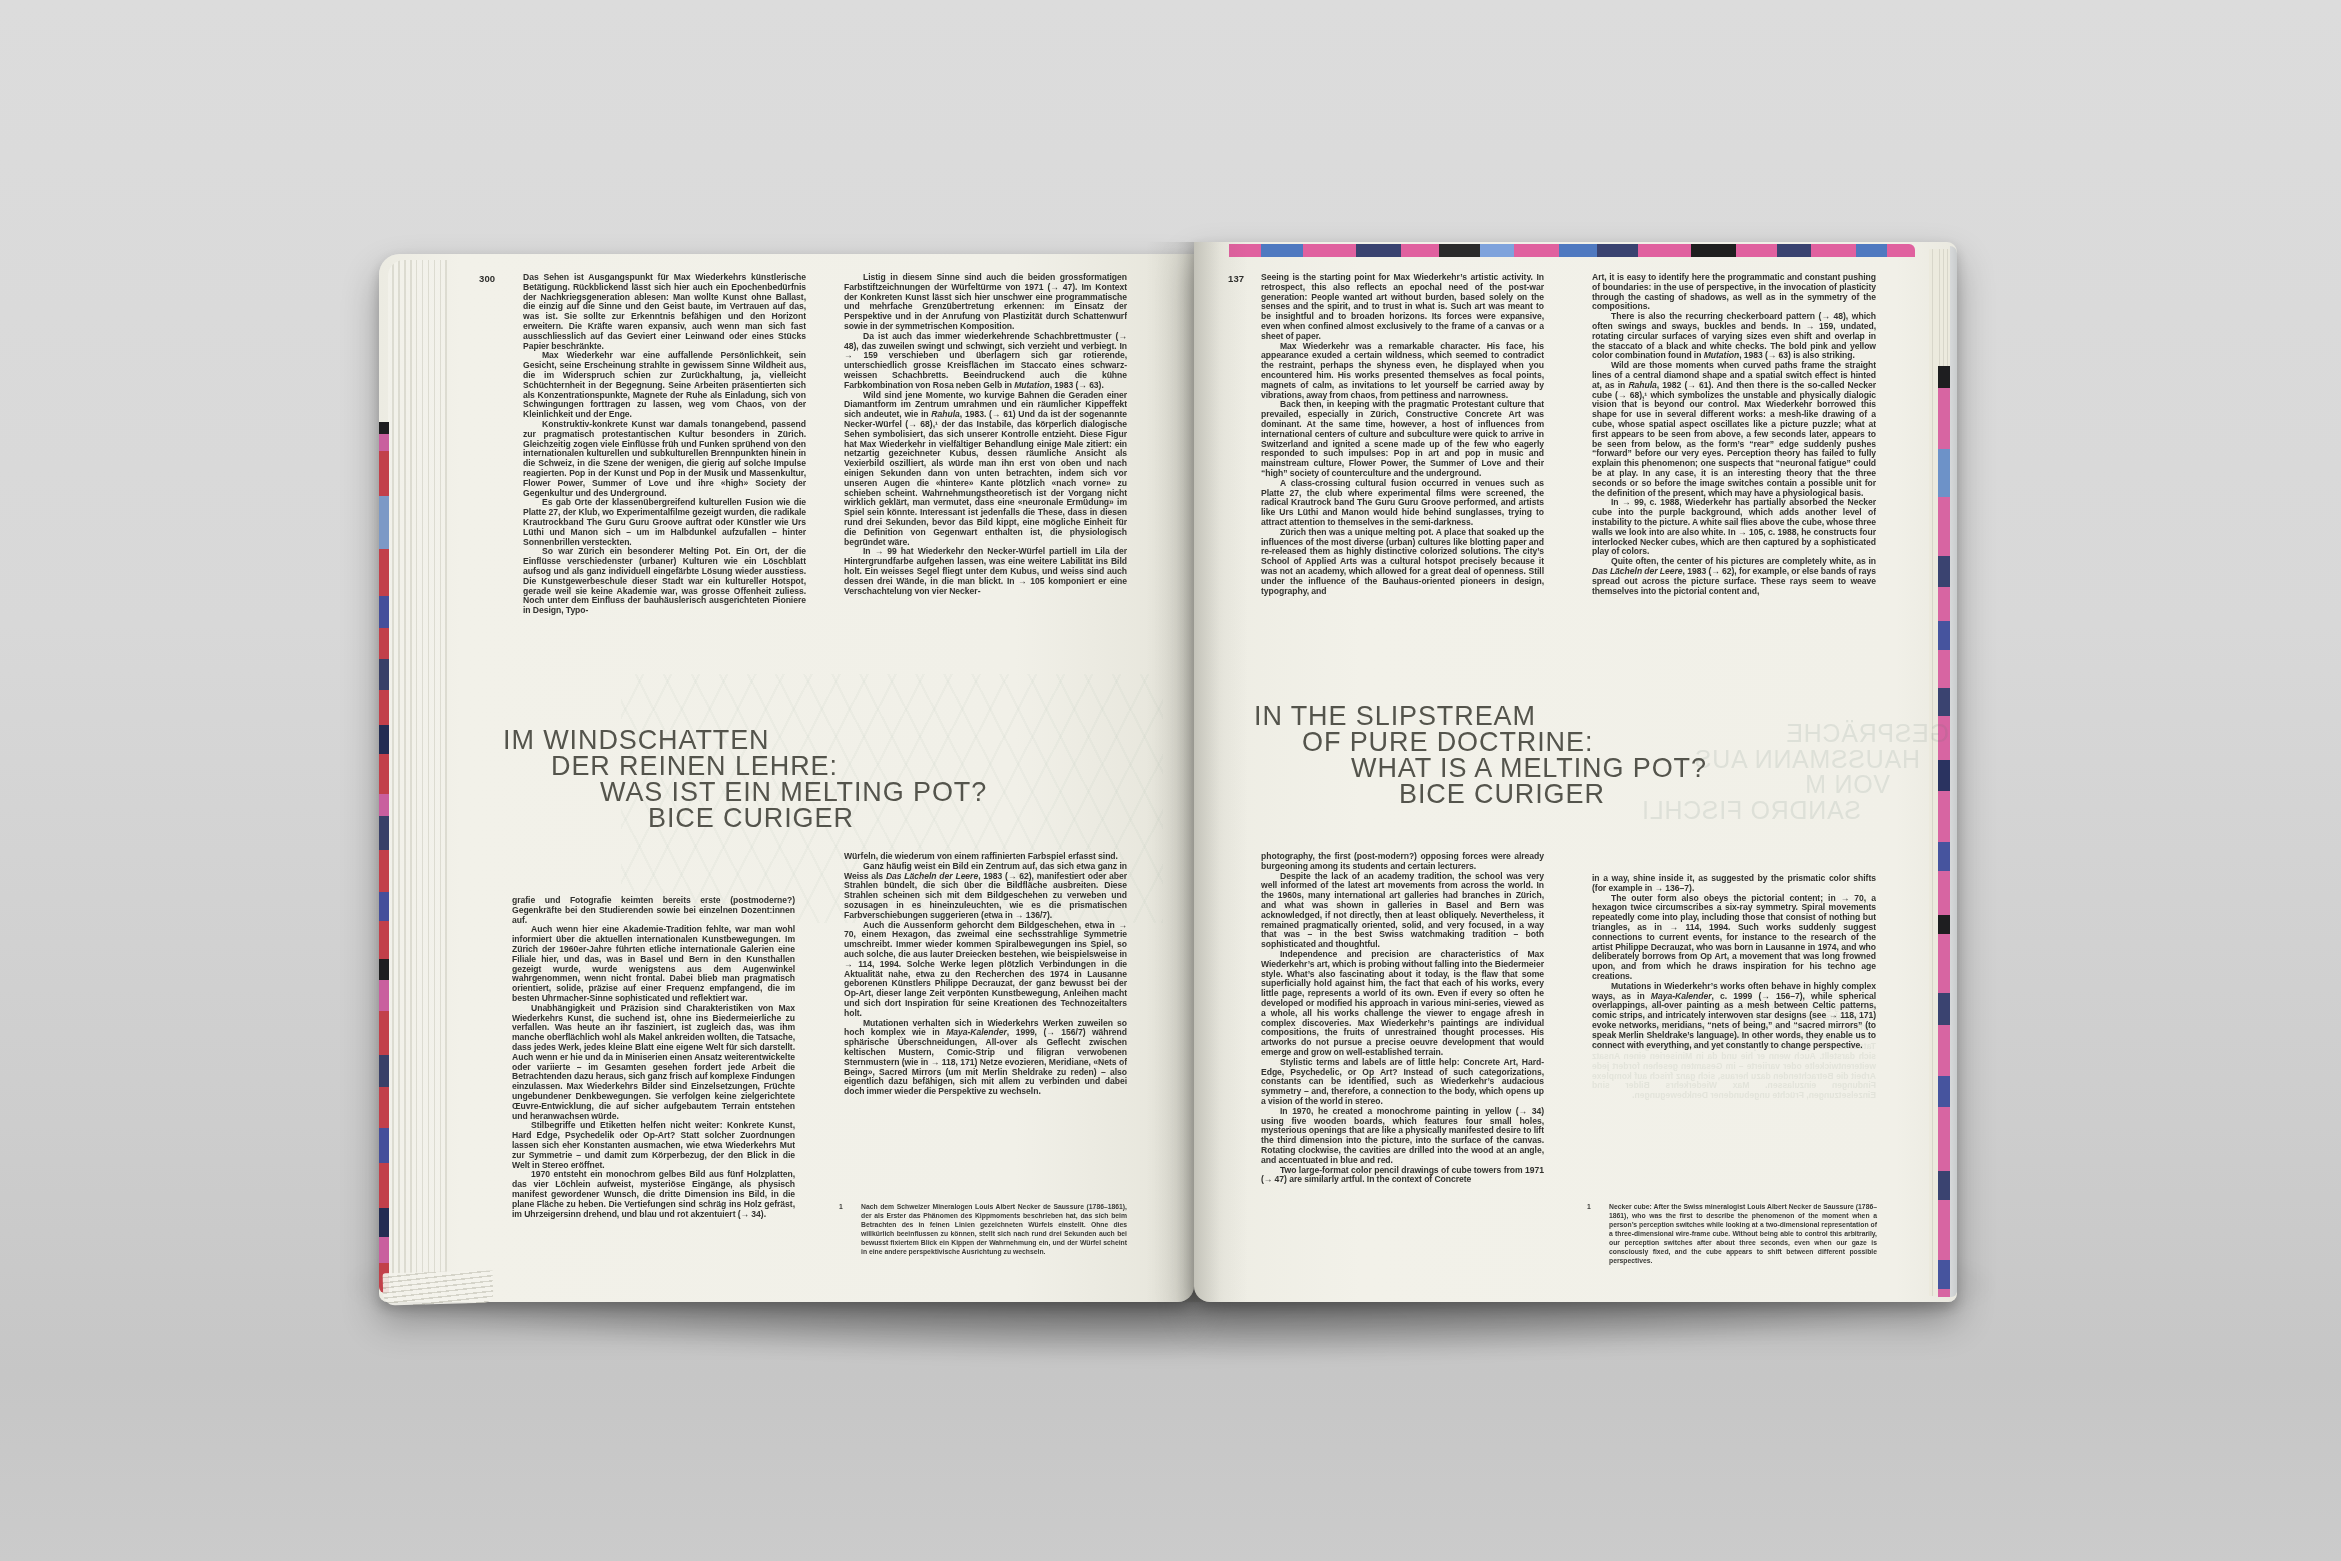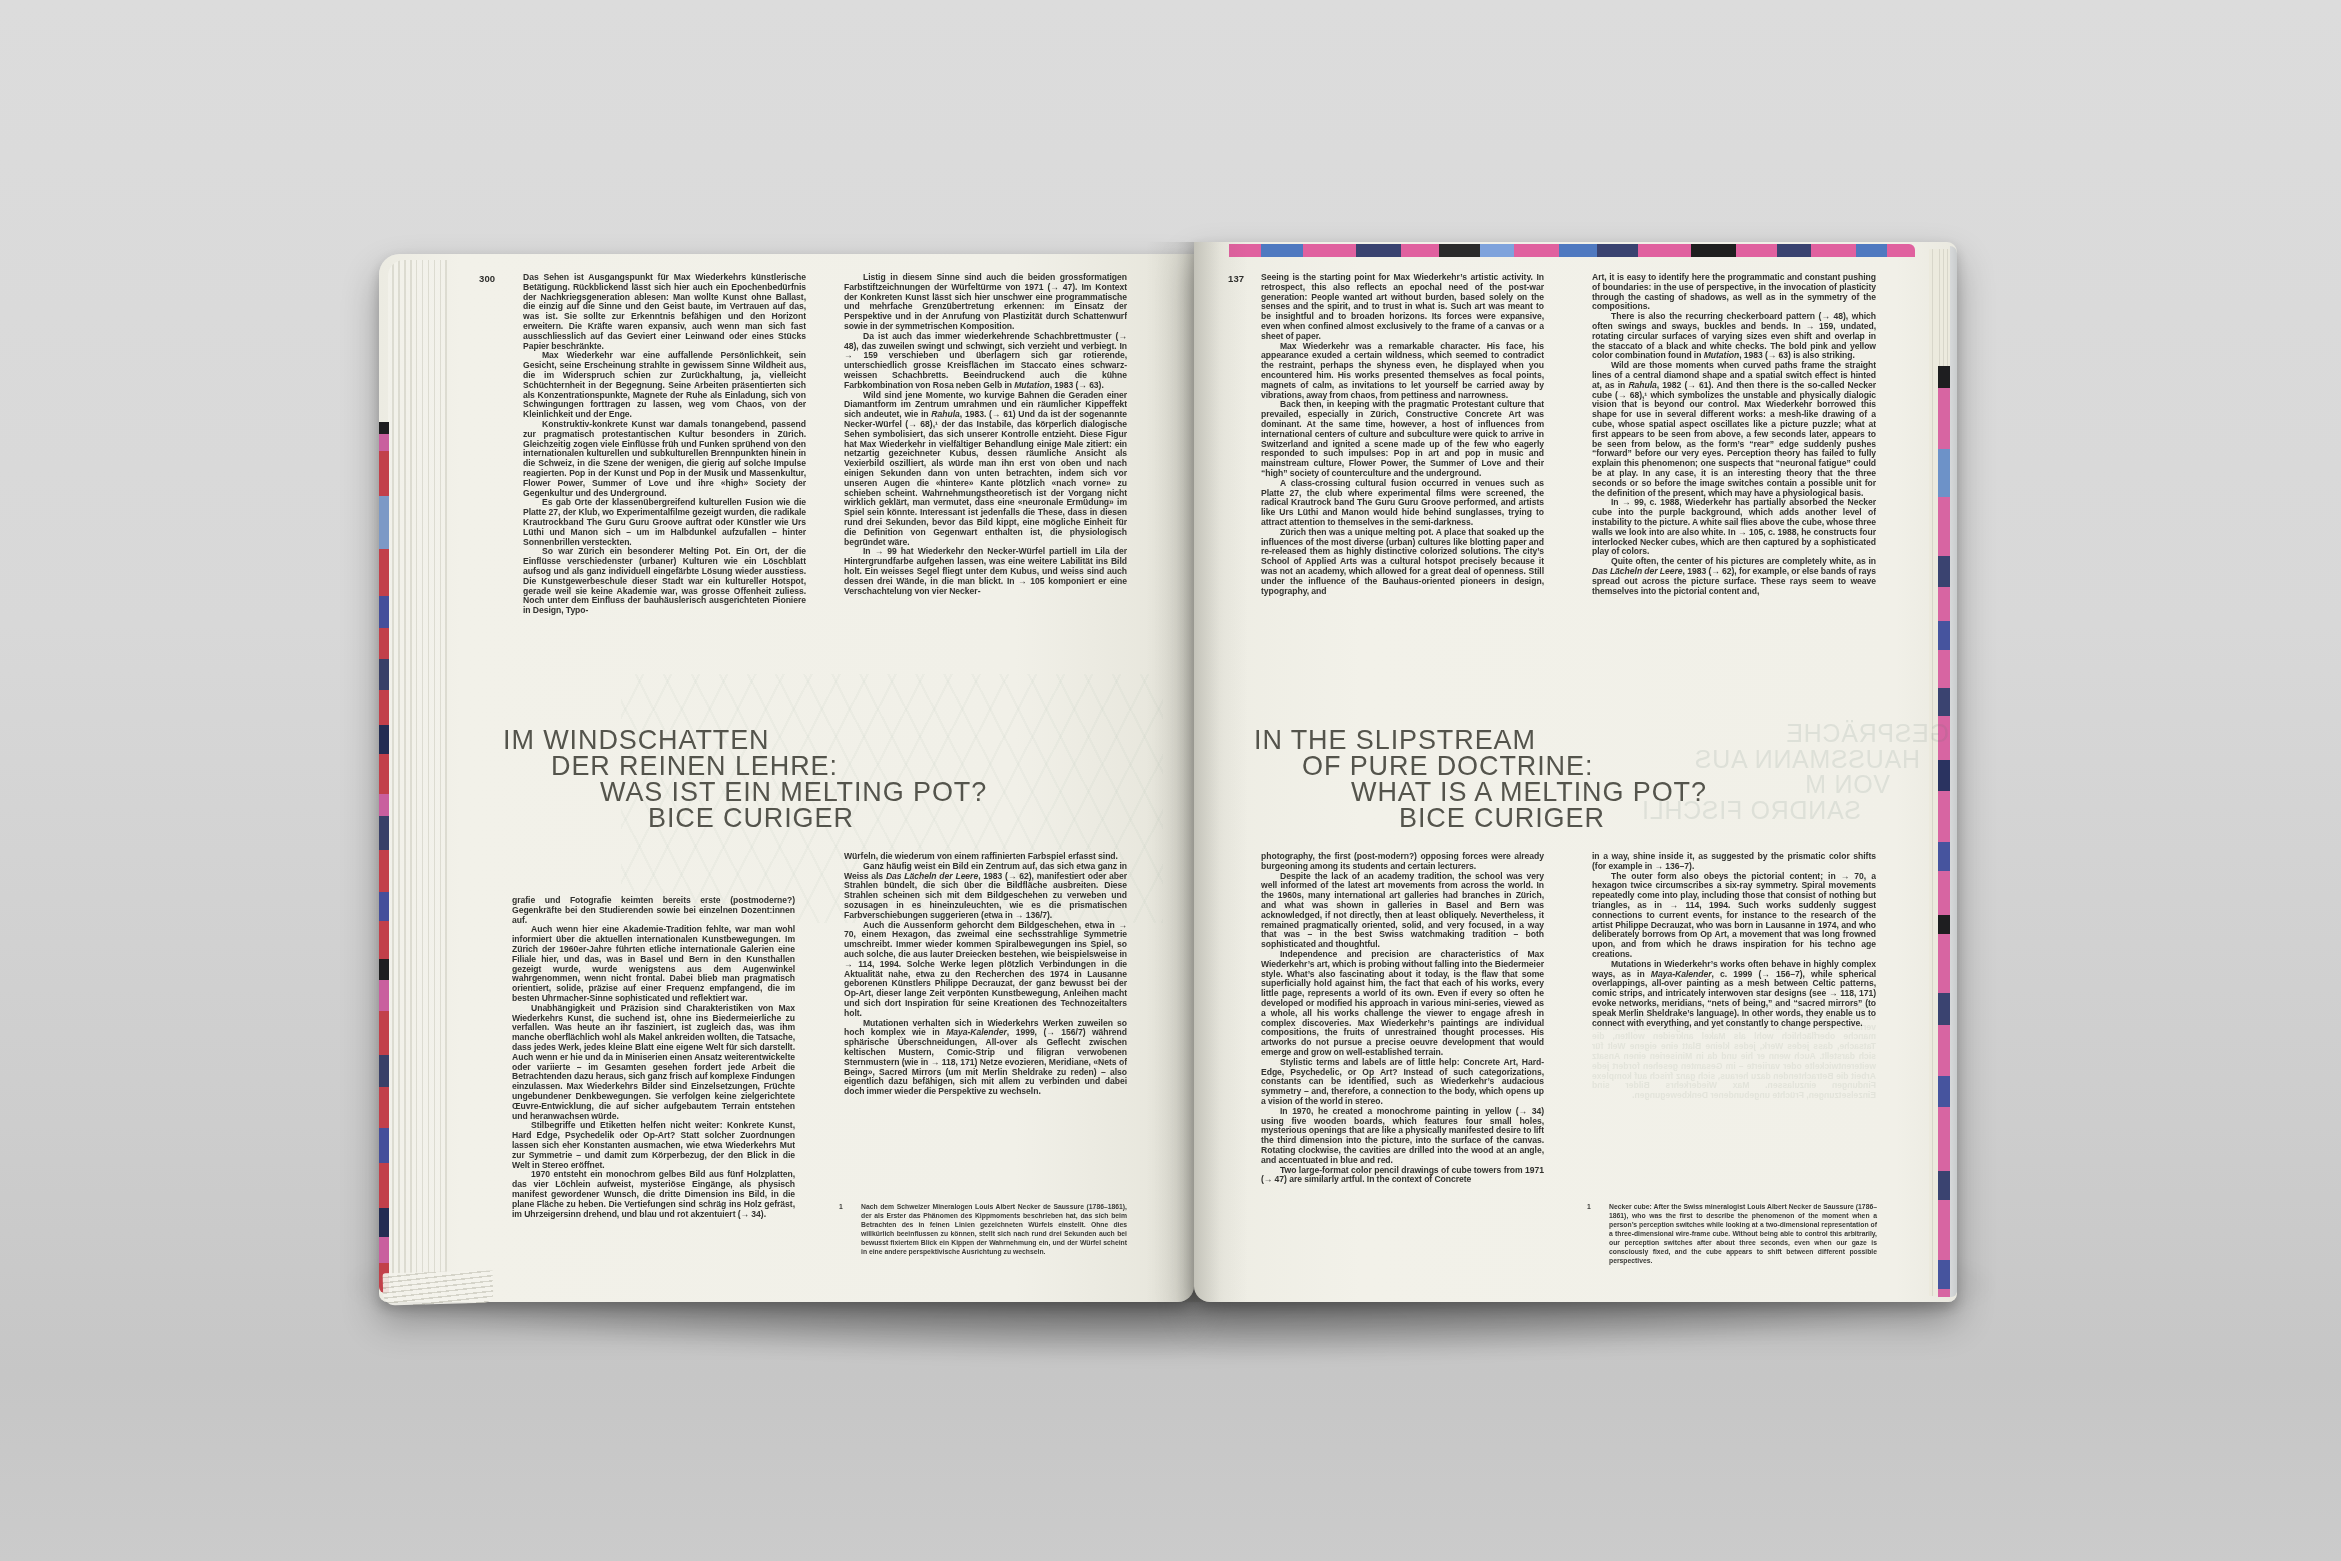--- a/index.html
+++ b/index.html
@@ -245,36 +245,36 @@
       <p class="para">Zürich then was a unique melting pot. A place that soaked up the influences of the most diverse (urban) cultures like blotting paper and re-released them as highly distinctive colorized solutions. The city’s School of Applied Arts was a cultural hotspot precisely because it was not an academy, which allowed for a great deal of openness. Still under the influence of the Bauhaus-oriented pioneers in design, typography, and</p>
     </div>
   <div class="colblock" style="left:1213px;top:31px;width:284px;height:457px;">
       <p class="para ni">Art, it is easy to identify here the programmatic and constant pushing of boundaries: in the use of perspective, in the invocation of plasticity through the casting of shadows, as well as in the symmetry of the compositions.</p>
       <p class="para">There is also the recurring checkerboard pattern (→ 48), which often swings and sways, buckles and bends. In → 159, undated, rotating circular surfaces of varying sizes even shift and overlap in the staccato of a black and white checks. The bold pink and yellow color combination found in <i>Mutation</i>, 1983 (→ 63) is also striking.</p>
       <p class="para">Wild are those moments when curved paths frame the straight lines of a central diamond shape and a spatial switch effect is hinted at, as in <i>Rahula</i>, 1982 (→ 61). And then there is the so-called Necker cube (→ 68),¹ which symbolizes the unstable and physically dialogic vision that is beyond our control. Max Wiederkehr borrowed this shape for use in several different works: a mesh-like drawing of a cube, whose spatial aspect oscillates like a picture puzzle; what at first appears to be seen from above, a few seconds later, appears to be seen from below, as the form’s “rear” edge suddenly pushes “forward” before our very eyes. Perception theory has failed to fully explain this phenomenon; one suspects that “neuronal fatigue” could be at play. In any case, it is an interesting theory that the three seconds or so before the image switches contain a possible unit for the definition of the present, which may have a physiological basis.</p>
       <p class="para">In → 99, c. 1988, Wiederkehr has partially absorbed the Necker cube into the purple background, which adds another level of instability to the picture. A white sail flies above the cube, whose three walls we look into are also white. In → 105, c. 1988, he constructs four interlocked Necker cubes, which are then captured by a sophisticated play of colors.</p>
       <p class="para">Quite often, the center of his pictures are completely white, as in <i>Das Lächeln der Leere</i>, 1983 (→ 62), for example, or else bands of rays spread out across the picture surface. These rays seem to weave themselves into the pictorial content and,</p>
     </div>
 
-  <div class="heading" style="left:875px;top:484px;">
+  <div class="heading" style="left:875px;top:460px;">
       <div class="hl" style="margin-left: 0px;">IN THE SLIPSTREAM</div>
       <div class="hl" style="margin-left: 48px;">OF PURE DOCTRINE:</div>
       <div class="hl" style="margin-left: 97px;">WHAT IS A MELTING POT?</div>
       <div class="hl" style="margin-left: 145px;">BICE CURIGER</div>
     </div>
 
   <div class="colblock" style="left:882px;top:610px;width:283px;height:448px;">
       <p class="para ni">photography, the first (post-modern?) opposing forces were already burgeoning among its students and certain lecturers.</p>
       <p class="para">Despite the lack of an academy tradition, the school was very well informed of the latest art movements from across the world. In the 1960s, many international art galleries had branches in Zürich, and what was shown in galleries in Basel and Bern was acknowledged, if not directly, then at least obliquely. Nevertheless, it remained pragmatically oriented, solid, and very focused, in a way that was – in the best Swiss watchmaking tradition – both sophisticated and thoughtful.</p>
       <p class="para">Independence and precision are characteristics of Max Wiederkehr’s art, which is probing without falling into the Biedermeier style. What’s also fascinating about it today, is the flaw that some superficially hold against him, the fact that each of his works, every little page, represents a world of its own. Even if every so often he developed or modified his approach in various mini-series, viewed as a whole, all his works challenge the viewer to engage afresh in complex discoveries. Max Wiederkehr’s paintings are individual compositions, the fruits of unrestrained thought processes. His artworks do not pursue a precise oeuvre development that would emerge and grow on well-established terrain.</p>
       <p class="para">Stylistic terms and labels are of little help: Concrete Art, Hard-Edge, Psychedelic, or Op Art? Instead of such categorizations, constants can be identified, such as Wiederkehr’s audacious symmetry – and, therefore, a connection to the body, which opens up a vision of the world in stereo.</p>
       <p class="para">In 1970, he created a monochrome painting in yellow (→ 34) using five wooden boards, which features four small holes, mysterious openings that are like a physically manifested desire to lift the third dimension into the picture, into the surface of the canvas. Rotating clockwise, the cavities are drilled into the wood at an angle, and accentuated in blue and red.</p>
       <p class="para">Two large-format color pencil drawings of cube towers from 1971 (→ 47) are similarly artful. In the context of Concrete</p>
     </div>
-  <div class="colblock" style="left:1213px;top:610px;width:284px;height:347px;">
+  <div class="colblock" style="left:1213px;top:632px;width:284px;height:347px;">
       <p class="para ni">in a way, shine inside it, as suggested by the prismatic color shifts (for example in → 136–7).</p>
       <p class="para">The outer form also obeys the pictorial content; in → 70, a hexagon twice circumscribes a six-ray symmetry. Spiral movements repeatedly come into play, including those that consist of nothing but triangles, as in → 114, 1994. Such works suddenly suggest connections to current events, for instance to the research of the artist Philippe Decrauzat, who was born in Lausanne in 1974, and who deliberately borrows from Op Art, a movement that was long frowned upon, and from which he draws inspiration for his techno age creations.</p>
       <p class="para">Mutations in Wiederkehr’s works often behave in highly complex ways, as in <i>Maya-Kalender</i>, c. 1999 (→ 156–7), while spherical overlappings, all-over painting as a mesh between Celtic patterns, comic strips, and intricately interwoven star designs (see → 118, 171) evoke networks, meridians, “nets of being,” and “sacred mirrors” (to speak Merlin Sheldrake’s language). In other words, they enable us to connect with everything, and yet constantly to change perspective.</p>
     </div>
 
   <div class="footnote" style="left:1208px;top:960px;width:290px;">
     <span class="fn-marker">1</span>
     <span class="fn-text">Necker cube: After the Swiss mineralogist Louis Albert Necker de Saussure (1786–1861), who was the first to describe the phenomenon of the moment when a person’s perception switches while looking at a two-dimensional representation of a three-dimensional wire-frame cube. Without being able to control this arbitrarily, our perception switches after about three seconds, even when our gaze is consciously fixed, and the cube appears to shift between different possible perspectives.</span>
   </div>
 

